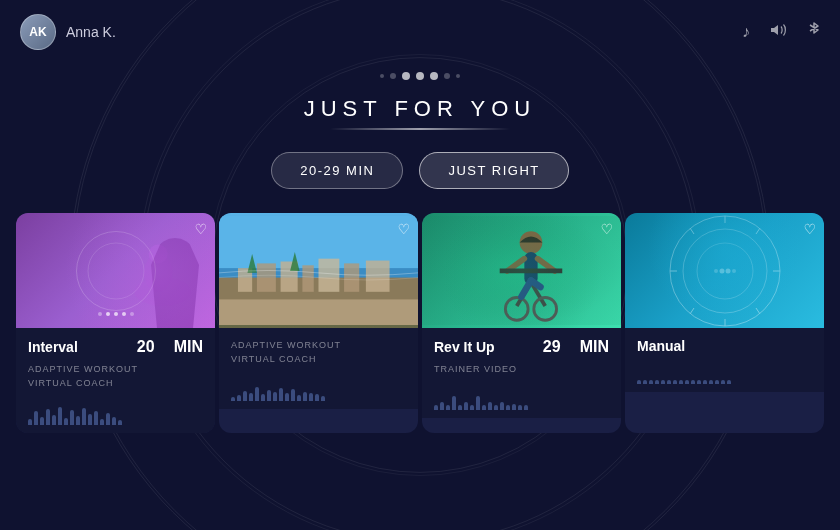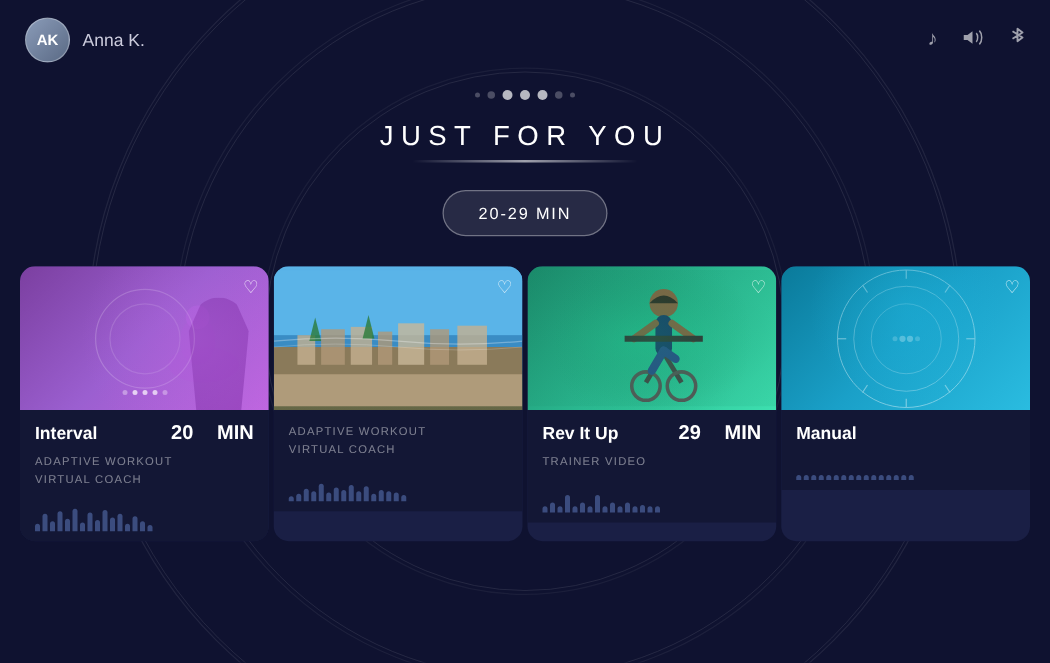--- a/index.html
+++ b/index.html
@@ -428,20 +428,21 @@
     <div class="dot active"></div>
     <div class="dot"></div>
     <div class="dot small"></div>
   </div>
 
   <h1 class="section-title">JUST FOR YOU</h1>
   <div class="title-underline"></div>
 
   <div class="filter-buttons">
     <button class="filter-btn">20-29 MIN</button>
+    <button class="filter-btn active">JUST RIGHT</button>
   </div>
 
   <div class="cards-container">
 
     <div class="card card-1">
       <div class="card-image">
         <div class="figure-silhouette">
 
           <svg width="100%" height="100%" viewBox="0 0 210 115" style="position:absolute;opacity:0.5">
             <ellipse cx="155" cy="80" rx="30" ry="15" fill="rgba(180,80,220,0.4)"></ellipse>

